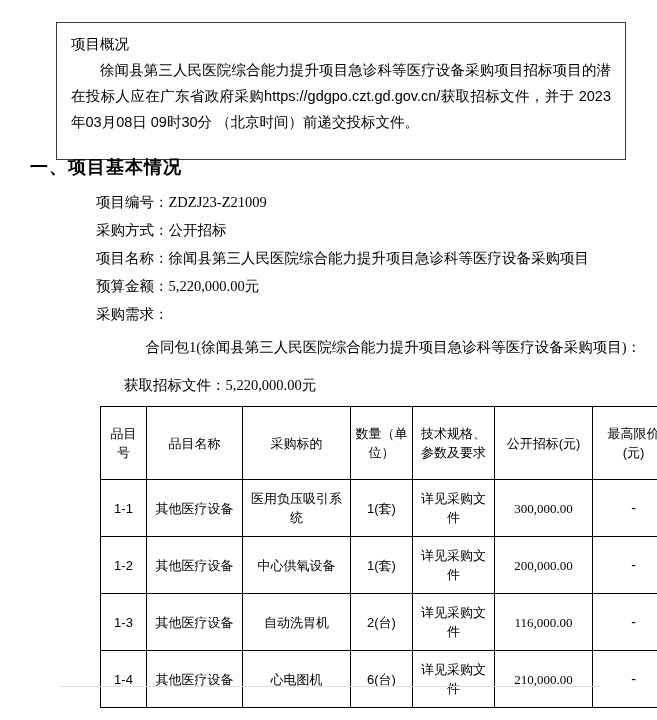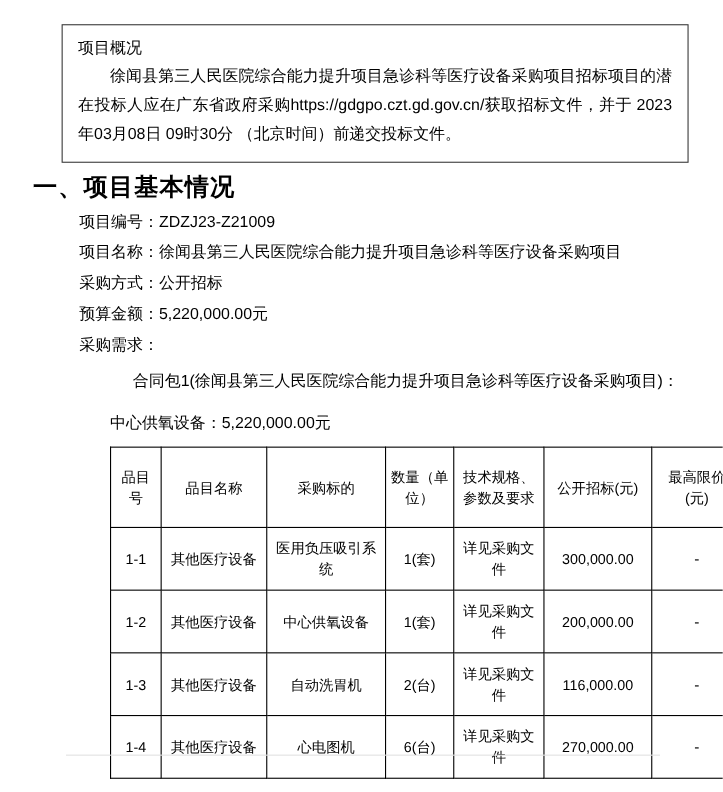--- a/index.html
+++ b/index.html
@@ -22,52 +22,53 @@
   }
 
   
   .overview-box {
     position: absolute;
     left: 56px;
     top: 22px;
     width: 570px;
     border: 1px solid #3a3a3a;
     box-sizing: border-box;
-    padding: 10px 14px 12px 14px;
+    padding: 10px 14px 24px 14px;
   }
   .overview-title {
     font-size: 14.5px;
     line-height: 22px;
     margin-bottom: 2px;
   }
   .overview-body {
     font-size: 14.5px;
     line-height: 26px;
     text-align: justify;
     text-indent: 2em;
   }
 
   
   .section-heading {
     position: absolute;
     left: 30px;
     top: 155px;
-    font-size: 22px;
+    font-size: 18px;
     font-weight: bold;
     letter-spacing: 1px;
   }
 
   
   .fields {
     position: absolute;
-    left: 72px;
+    left: 96px;
     top: 188px;
     width: 545px;
     font-size: 14.5px;
     line-height: 28px;
+    font-family: Liberation Serif, serif;
   }
   .field-row {
     white-space: nowrap;
   }
   .field-row.wrap {
     white-space: normal;
   }
   .sub-indent {
     margin-left: 28px;
     margin-top: 6px;
@@ -109,20 +110,21 @@
   .col-no     { width: 46px; }
   .col-name   { width: 96px; }
   .col-target { width: 108px; }
   .col-qty    { width: 62px; }
   .col-spec   { width: 82px; }
   .col-budget { width: 98px; }
   .col-cap    { width: 82px; }
 
   .num-cell {
     text-align: center;
+    font-family: Liberation Serif, serif;
   }
   .dash {
     font-size: 14px;
   }
 
   
   .bottom-rule {
     position: absolute;
     left: 60px;
     top: 686px;
@@ -141,34 +143,34 @@
     <div class="overview-body">徐闻县第三人民医院综合能力提升项目急诊科等医疗设备采购项目招标项目的潜在投标人应在广东省政府采购https://gdgpo.czt.gd.gov.cn/获取招标文件，并于 2023年03月08日 09时30分 （北京时间）前递交投标文件。</div>
   </div>
 
   <div class="section-heading">一、项目基本情况</div>
 
   <div class="fields">
     <div class="field-row">
       <span>项目编号：</span><span>ZDZJ23-Z21009</span>
     </div>
     <div class="field-row">
+      <span>采购方式：</span><span>公开招标</span>
+    </div>
+    <div class="field-row">
       <span>项目名称：</span><span>徐闻县第三人民医院综合能力提升项目急诊科等医疗设备采购项目</span>
-    </div>
-    <div class="field-row">
-      <span>采购方式：</span><span>公开招标</span>
     </div>
     <div class="field-row">
       <span>预算金额：</span><span>5,220,000.00元</span>
     </div>
     <div class="field-row">
       <span>采购需求：</span>
     </div>
     <div class="field-row wrap sub-indent">合同包1(徐闻县第三人民医院综合能力提升项目急诊科等医疗设备采购项目)：</div>
     <div class="field-row sub-indent2">
-      <span>中心供氧设备：</span><span>5,220,000.00元</span>
+      <span>获取招标文件：</span><span>5,220,000.00元</span>
     </div>
   </div>
 
   <table class="item-table">
     <colgroup>
       <col class="col-no">
       <col class="col-name">
       <col class="col-target">
       <col class="col-qty">
       <col class="col-spec">
@@ -213,21 +215,21 @@
         <td>详见采购文件</td>
         <td class="num-cell">116,000.00</td>
         <td class="dash">-</td>
       </tr>
       <tr>
         <td>1-4</td>
         <td>其他医疗设备</td>
         <td>心电图机</td>
         <td>6(台)</td>
         <td>详见采购文件</td>
-        <td class="num-cell">270,000.00</td>
+        <td class="num-cell">210,000.00</td>
         <td class="dash">-</td>
       </tr>
     </tbody>
   </table>
 
   <div class="bottom-rule"></div>
 
 </div>
 
 </body></html>

